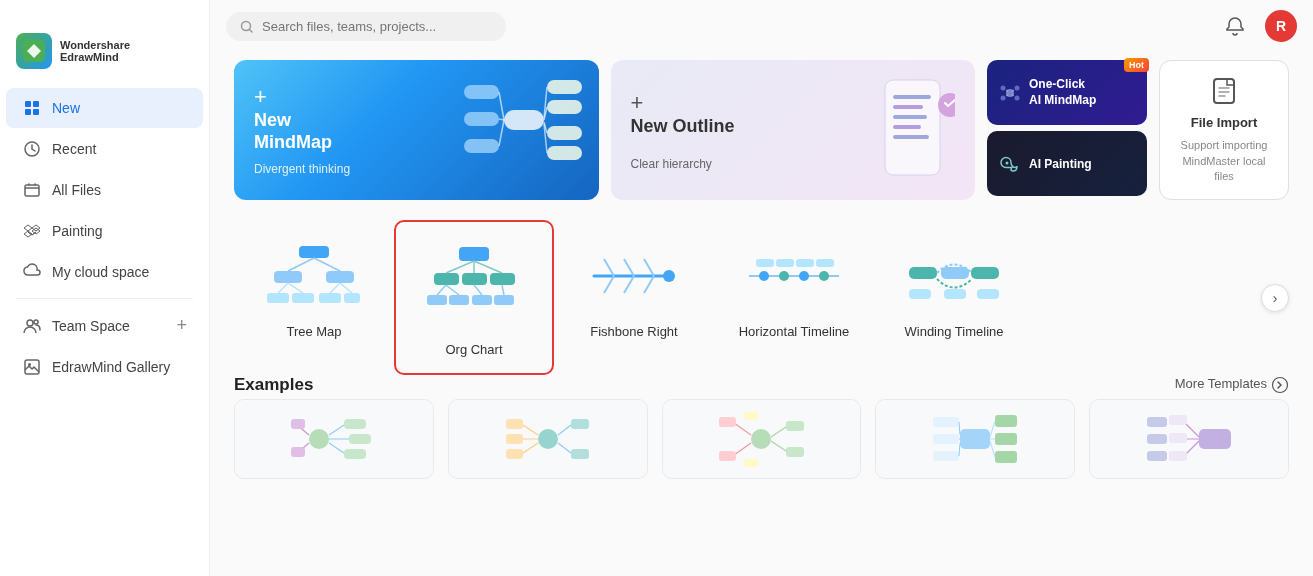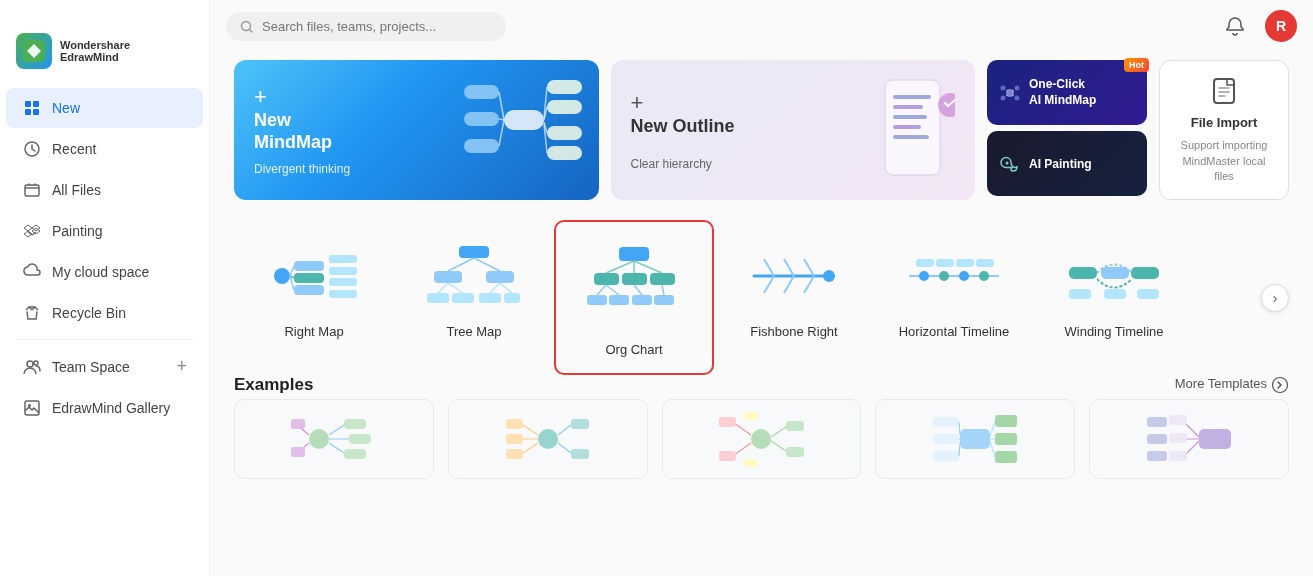--- a/index.html
+++ b/index.html
@@ -397,30 +397,20 @@
 
     <div class="nav-item">
       <span class="nav-icon">
         <svg width="18" height="18" viewBox="0 0 18 18" fill="none">
             <path d="M13 12H5a4 4 0 01-.5-7.97A5 5 0 0114 7h.5a2.5 2.5 0 010 5z" fill="none" stroke="#666" stroke-width="1.5"></path>
           </svg>
       </span>
       <span class="nav-item-label">My cloud space</span>
     </div>
 
-    <div class="nav-item">
-      <span class="nav-icon">
-        <svg width="18" height="18" viewBox="0 0 18 18" fill="none">
-            <polyline points="3,6 6,3 9,6" stroke="#666" stroke-width="1.5" stroke-linejoin="round" fill="none"></polyline>
-            <polyline points="15,6 12,3 9,6" stroke="#666" stroke-width="1.5" stroke-linejoin="round" fill="none"></polyline>
-            <path d="M6 3h6M4 8l1 7h8l1-7" stroke="#666" stroke-width="1.5" stroke-linecap="round" fill="none"></path>
-          </svg>
-      </span>
-      <span class="nav-item-label">Recycle Bin</span>
-    </div>
 
     <div class="sidebar-divider"></div>
 
     <div class="nav-item">
       <span class="nav-icon">
         <svg width="18" height="18" viewBox="0 0 18 18" fill="none">
             <circle cx="7" cy="6" r="3" stroke="#666" stroke-width="1.5" fill="none"></circle>
             <path d="M1 16c0-3.3 2.7-6 6-6s6 2.7 6 6" stroke="#666" stroke-width="1.5" fill="none"></path>
             <path d="M13 8c2 0 4 1.5 4 5" stroke="#666" stroke-width="1.5" stroke-linecap="round" fill="none"></path>
             <circle cx="13" cy="5" r="2" stroke="#666" stroke-width="1.5" fill="none"></circle>
@@ -543,38 +533,20 @@
       </svg>
       <div class="file-import-title">File Import</div>
       <div class="file-import-sub">Support importing MindMaster local files</div>
     </div>
 
   </div>
 
   <div class="template-scroll">
     <div class="template-items">
 
-      <div class="template-item">
-        <div class="template-icon-area">
-          <svg class="tmpl-svg" viewBox="0 0 100 70">
-            <circle cx="18" cy="35" r="8" fill="#42a5f5"></circle>
-            <rect x="30" y="20" width="30" height="10" rx="4" fill="#90caf9"></rect>
-            <rect x="30" y="32" width="30" height="10" rx="4" fill="#4db6ac"></rect>
-            <rect x="30" y="44" width="30" height="10" rx="4" fill="#90caf9"></rect>
-            <rect x="65" y="14" width="28" height="8" rx="3" fill="#b3e5fc"></rect>
-            <rect x="65" y="26" width="28" height="8" rx="3" fill="#b3e5fc"></rect>
-            <rect x="65" y="37" width="28" height="8" rx="3" fill="#b3e5fc"></rect>
-            <rect x="65" y="49" width="28" height="8" rx="3" fill="#b3e5fc"></rect>
-            <line x1="26" y1="35" x2="30" y2="25" stroke="#90caf9" stroke-width="1.5"></line>
-            <line x1="26" y1="35" x2="30" y2="37" stroke="#4db6ac" stroke-width="1.5"></line>
-            <line x1="26" y1="35" x2="30" y2="49" stroke="#90caf9" stroke-width="1.5"></line>
-          </svg>
-        </div>
-        <span class="template-label">Right Map</span>
-      </div>
 
       <div class="template-item">
         <div class="template-icon-area">
           <svg class="tmpl-svg" viewBox="0 0 100 70">
             <rect x="35" y="5" width="30" height="12" rx="4" fill="#42a5f5"></rect>
             <rect x="10" y="30" width="28" height="12" rx="4" fill="#90caf9"></rect>
             <rect x="62" y="30" width="28" height="12" rx="4" fill="#90caf9"></rect>
             <rect x="3" y="52" width="22" height="10" rx="3" fill="#b3e5fc"></rect>
             <rect x="28" y="52" width="22" height="10" rx="3" fill="#b3e5fc"></rect>
             <rect x="55" y="52" width="22" height="10" rx="3" fill="#b3e5fc"></rect>

